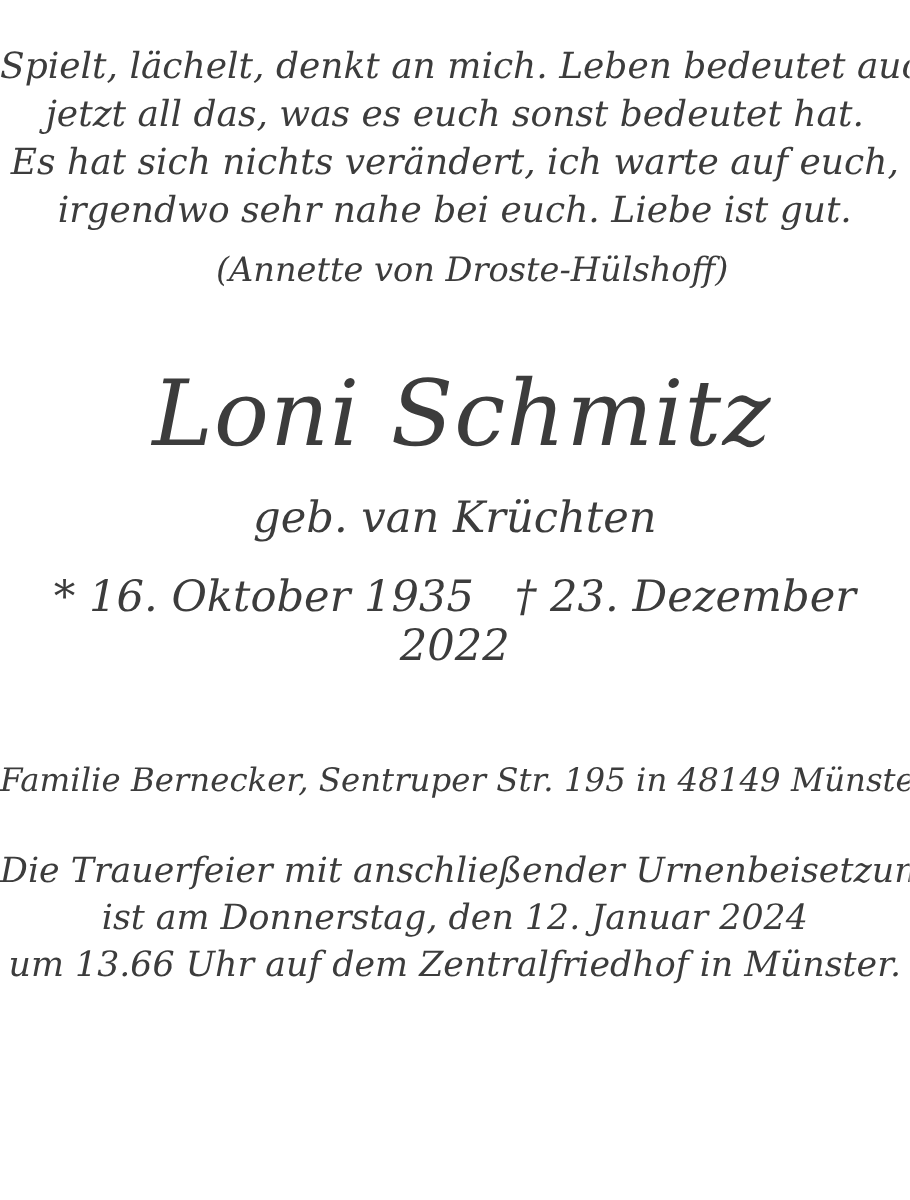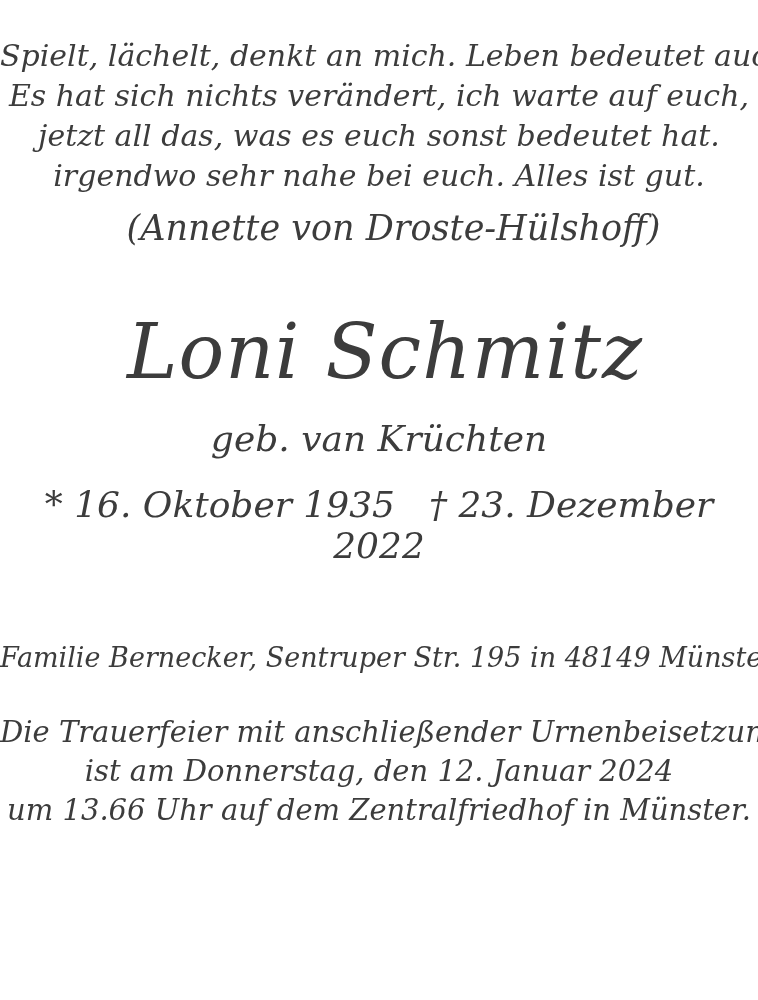--- a/index.html
+++ b/index.html
@@ -21,21 +21,21 @@
     box-sizing: border-box;
     padding-top: 36px;
     text-align: center;
   }
   .poem-line {
     font-size: 30px;
     line-height: 40px;
     white-space: nowrap;
   }
   .attribution {
-    font-size: 35px;
+    font-size: 28px;
     margin-top: 12px;
     padding-left: 29px;
   }
   .name {
     font-size: 76px;
     line-height: 80px;
     margin-top: 64px;
     letter-spacing: 1px;
     padding-left: 12px;
   }
@@ -73,23 +73,23 @@
     white-space: nowrap;
   }
 </style>
 </head>
 <body>
 
 <div class="notice">
 
   <div>
     <div class="poem-line">Spielt, lächelt, denkt an mich. Leben bedeutet auch</div>
+    <div class="poem-line">jetzt all das, was es euch sonst bedeutet hat.</div>
     <div class="poem-line">Es hat sich nichts verändert, ich warte auf euch,</div>
-    <div class="poem-line">jetzt all das, was es euch sonst bedeutet hat.</div>
-    <div class="poem-line">irgendwo sehr nahe bei euch. Alles ist gut.</div>
+    <div class="poem-line">irgendwo sehr nahe bei euch. Liebe ist gut.</div>
     <div class="attribution">(Annette von Droste-Hülshoff)</div>
   </div>
 
   <div>
     <div class="name">Loni Schmitz</div>
     <div class="birth-name">geb. van Krüchten</div>
     <div class="dates">
       <span>* 16. Oktober 1935</span><span class="date-sep"></span><span>† 23. Dezember 2022</span>
     </div>
   </div>

